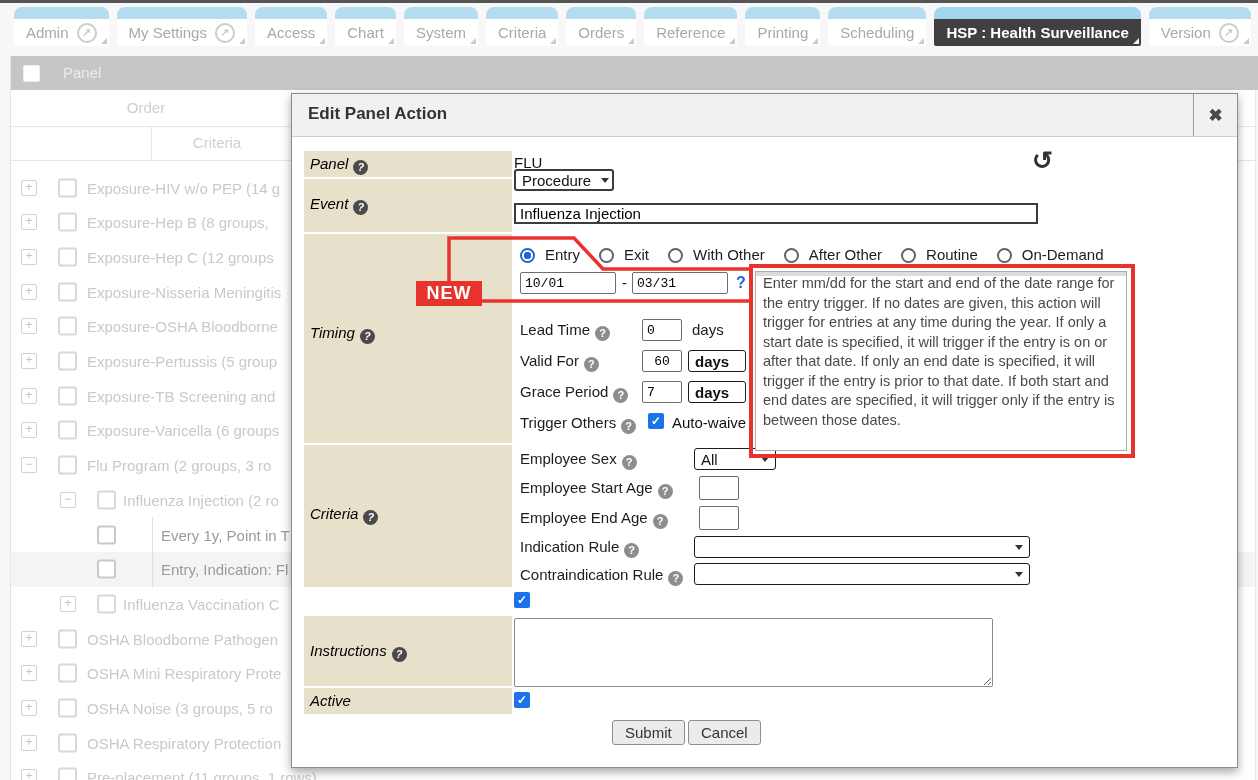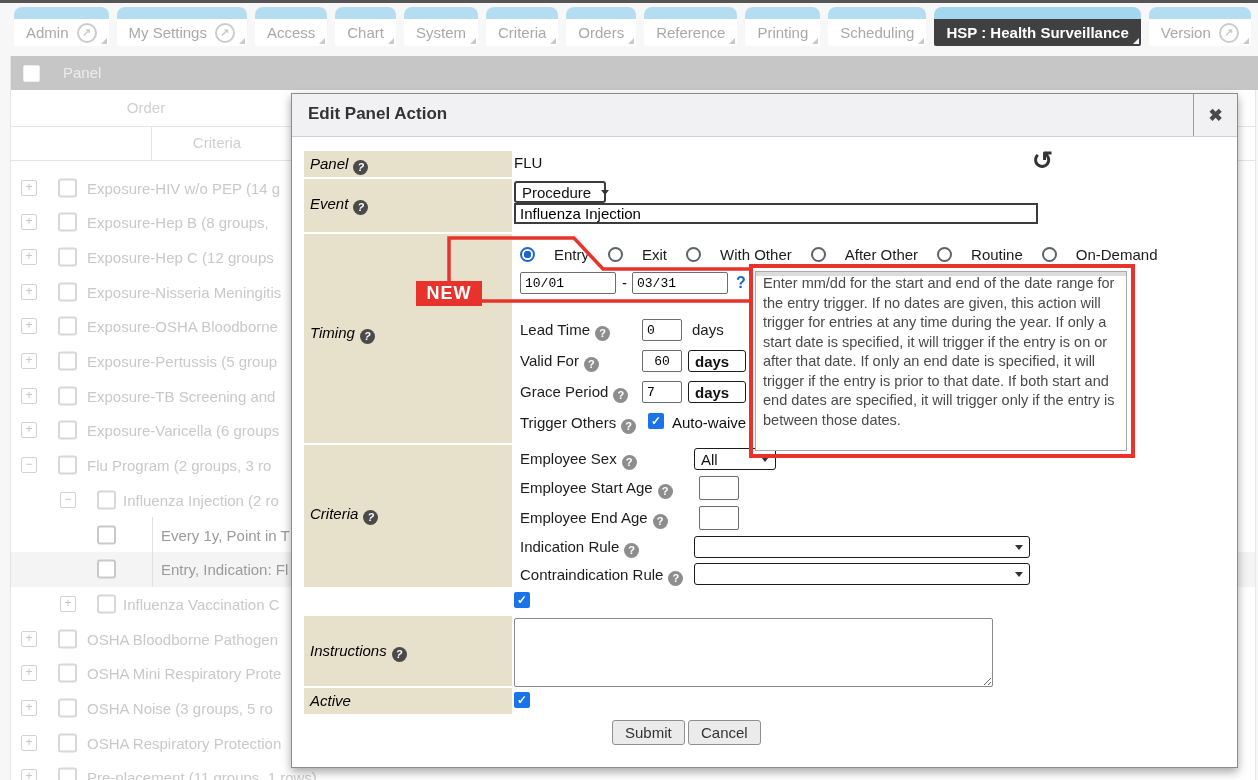--- a/index.html
+++ b/index.html
@@ -66,21 +66,21 @@
        height:22px;display:flex;align-items:center;padding:0 6px;font-size:15px;color:#111;cursor:pointer;}
   .sel .arrow{width:0;height:0;border-left:4px solid transparent;border-right:4px solid transparent;
        border-top:5px solid #333;margin-left:auto;}
   .sel .seltxt{margin-right:10px;white-space:nowrap;}
   .sel.bold .seltxt{font-weight:bold;}
   .tinput{position:absolute;box-sizing:border-box;border:1px solid #6e6e6e;border-radius:2px;
           font-family:"Liberation Mono", monospace;font-size:13px;padding:0 4px;height:22px;background:#fff;}
   .event-input{position:absolute;left:222px;top:109px;width:524px;height:21px;box-sizing:border-box;
           border:2px solid #3c3c3c;font-family:"Liberation Sans", sans-serif;font-size:15px;padding:0 4px;}
   .radio-row{position:absolute;left:228px;top:152px;display:flex;gap:19px;align-items:center;}
-  .radio{display:flex;align-items:center;gap:19px;font-size:15px;color:#1c1c1c;cursor:pointer;white-space:nowrap;}
+  .radio{display:flex;align-items:flex-end;gap:10px;font-size:15px;color:#1c1c1c;cursor:pointer;white-space:nowrap;}
   .rdot{width:15px;height:15px;border-radius:50%;border:2px solid #5f6368;background:#fff;box-sizing:border-box;}
   .radio.sel-on .rdot{border:2px solid #2066d0;background:radial-gradient(circle,#2066d0 0 3.5px,#fff 4px 100%);}
   .cbx{position:absolute;width:16px;height:16px;background:#1a73e8;border-radius:2px;color:#fff;
        font-size:12px;font-weight:bold;line-height:16px;text-align:center;cursor:pointer;}
   .subrow-label{position:absolute;left:228px;font-size:15px;color:#1c1c1c;white-space:nowrap;}
   .units{position:absolute;font-size:15px;color:#1c1c1c;}
   .bluehelp{position:absolute;font-size:16px;font-weight:bold;color:#1565d8;cursor:pointer;}
   .m-textarea{position:absolute;left:222px;top:524px;width:473px;height:63px;border:1px solid #8a8a8a;
        border-radius:2px;resize:both;font-family:"Liberation Sans", sans-serif;font-size:14px;}
   .m-btn{position:absolute;top:626px;height:25px;background:#ebebeb;border:1px solid #8f8f8f;
@@ -337,21 +337,21 @@
     <div class="lblcell" style="top:594px;height:26px;">
       <span>Active</span>
     </div>
     <div class="lblcell" style="top:522px;height:70px;">
       <span style="position:relative;top:22px;"><span>Instructions</span><span class="qicon">?</span></span>
     </div>
 
     <span class="ftext" style="left:222px;top:60px;">FLU</span>
     <span class="history">↺</span>
 
-    <div class="sel" style="left:222px;top:87px;width:92px;border-width:2px;border-color:#3c3c3c;">
+    <div class="sel" style="left:222px;top:75px;width:100px;border-width:2px;border-color:#3c3c3c;">
       <span class="seltxt">Procedure</span>
       <span class="arrow"></span>
     </div>
     <input class="event-input" value="Influenza Injection" style="">
 
     <div class="radio-row" id="radio-row">
         <span class="radio sel-on">
       <span class="rdot"></span>
       <span>Entry</span>
     </span>

